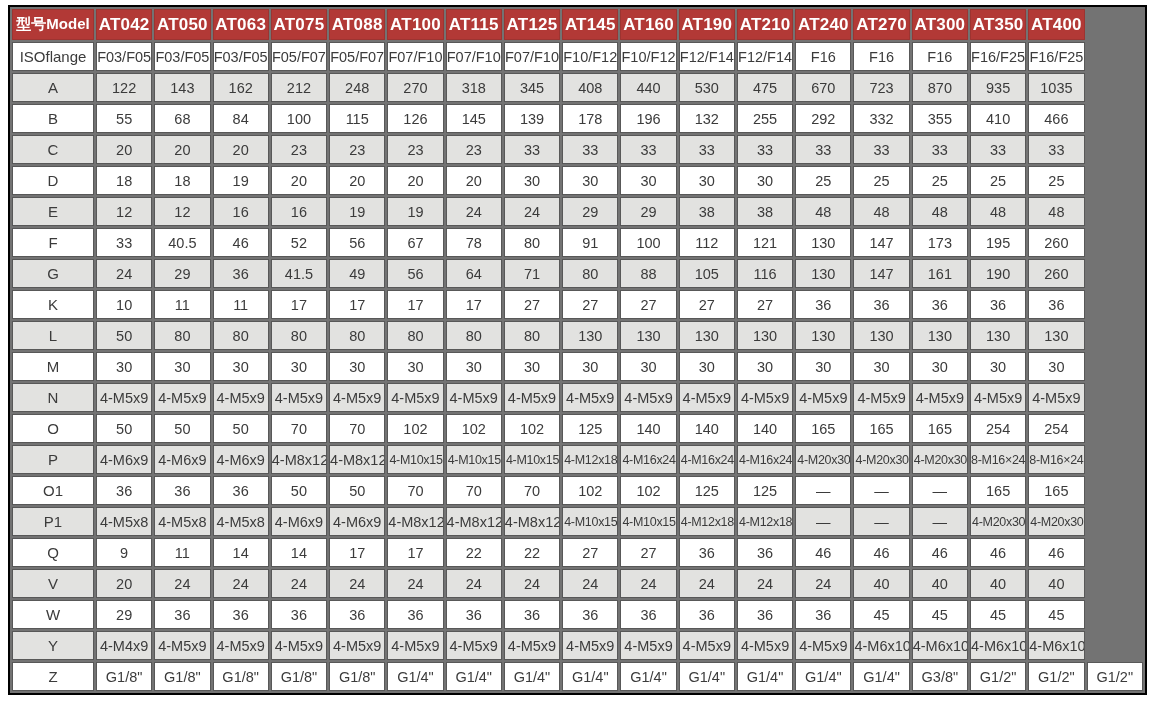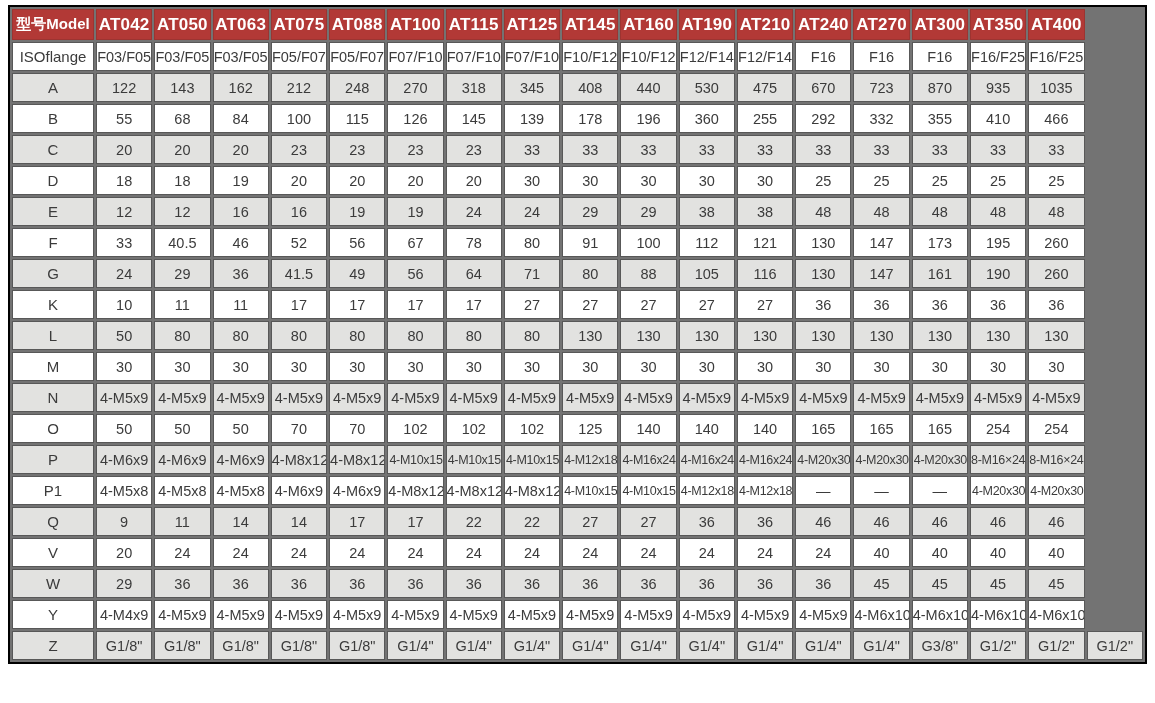--- a/index.html
+++ b/index.html
@@ -132,21 +132,21 @@
           <td>55</td>
           <td>68</td>
           <td>84</td>
           <td>100</td>
           <td>115</td>
           <td>126</td>
           <td>145</td>
           <td>139</td>
           <td>178</td>
           <td>196</td>
-          <td>360</td>
+          <td>132</td>
           <td>255</td>
           <td>292</td>
           <td>332</td>
           <td>355</td>
           <td>410</td>
           <td>466</td>
         </tr>
         <tr>
           <td class="rowlabel">C</td>
           <td>20</td>
@@ -361,20 +361,40 @@
           <td class="long">4-M16x24</td>
           <td class="long">4-M16x24</td>
           <td class="long">4-M16x24</td>
           <td class="long">4-M20x30</td>
           <td class="long">4-M20x30</td>
           <td class="long">4-M20x30</td>
           <td class="long">8-M16×24</td>
           <td class="long">8-M16×24</td>
         </tr>
         <tr>
+          <td class="rowlabel">O1</td>
+          <td>36</td>
+          <td>36</td>
+          <td>36</td>
+          <td>50</td>
+          <td>50</td>
+          <td>70</td>
+          <td>70</td>
+          <td>70</td>
+          <td>102</td>
+          <td>102</td>
+          <td>125</td>
+          <td>125</td>
+          <td>—</td>
+          <td>—</td>
+          <td>—</td>
+          <td>165</td>
+          <td>165</td>
+        </tr>
+        <tr>
           <td class="rowlabel">P1</td>
           <td>4-M5x8</td>
           <td>4-M5x8</td>
           <td>4-M5x8</td>
           <td>4-M6x9</td>
           <td>4-M6x9</td>
           <td>4-M8x12</td>
           <td>4-M8x12</td>
           <td>4-M8x12</td>
           <td class="long">4-M10x15</td>

